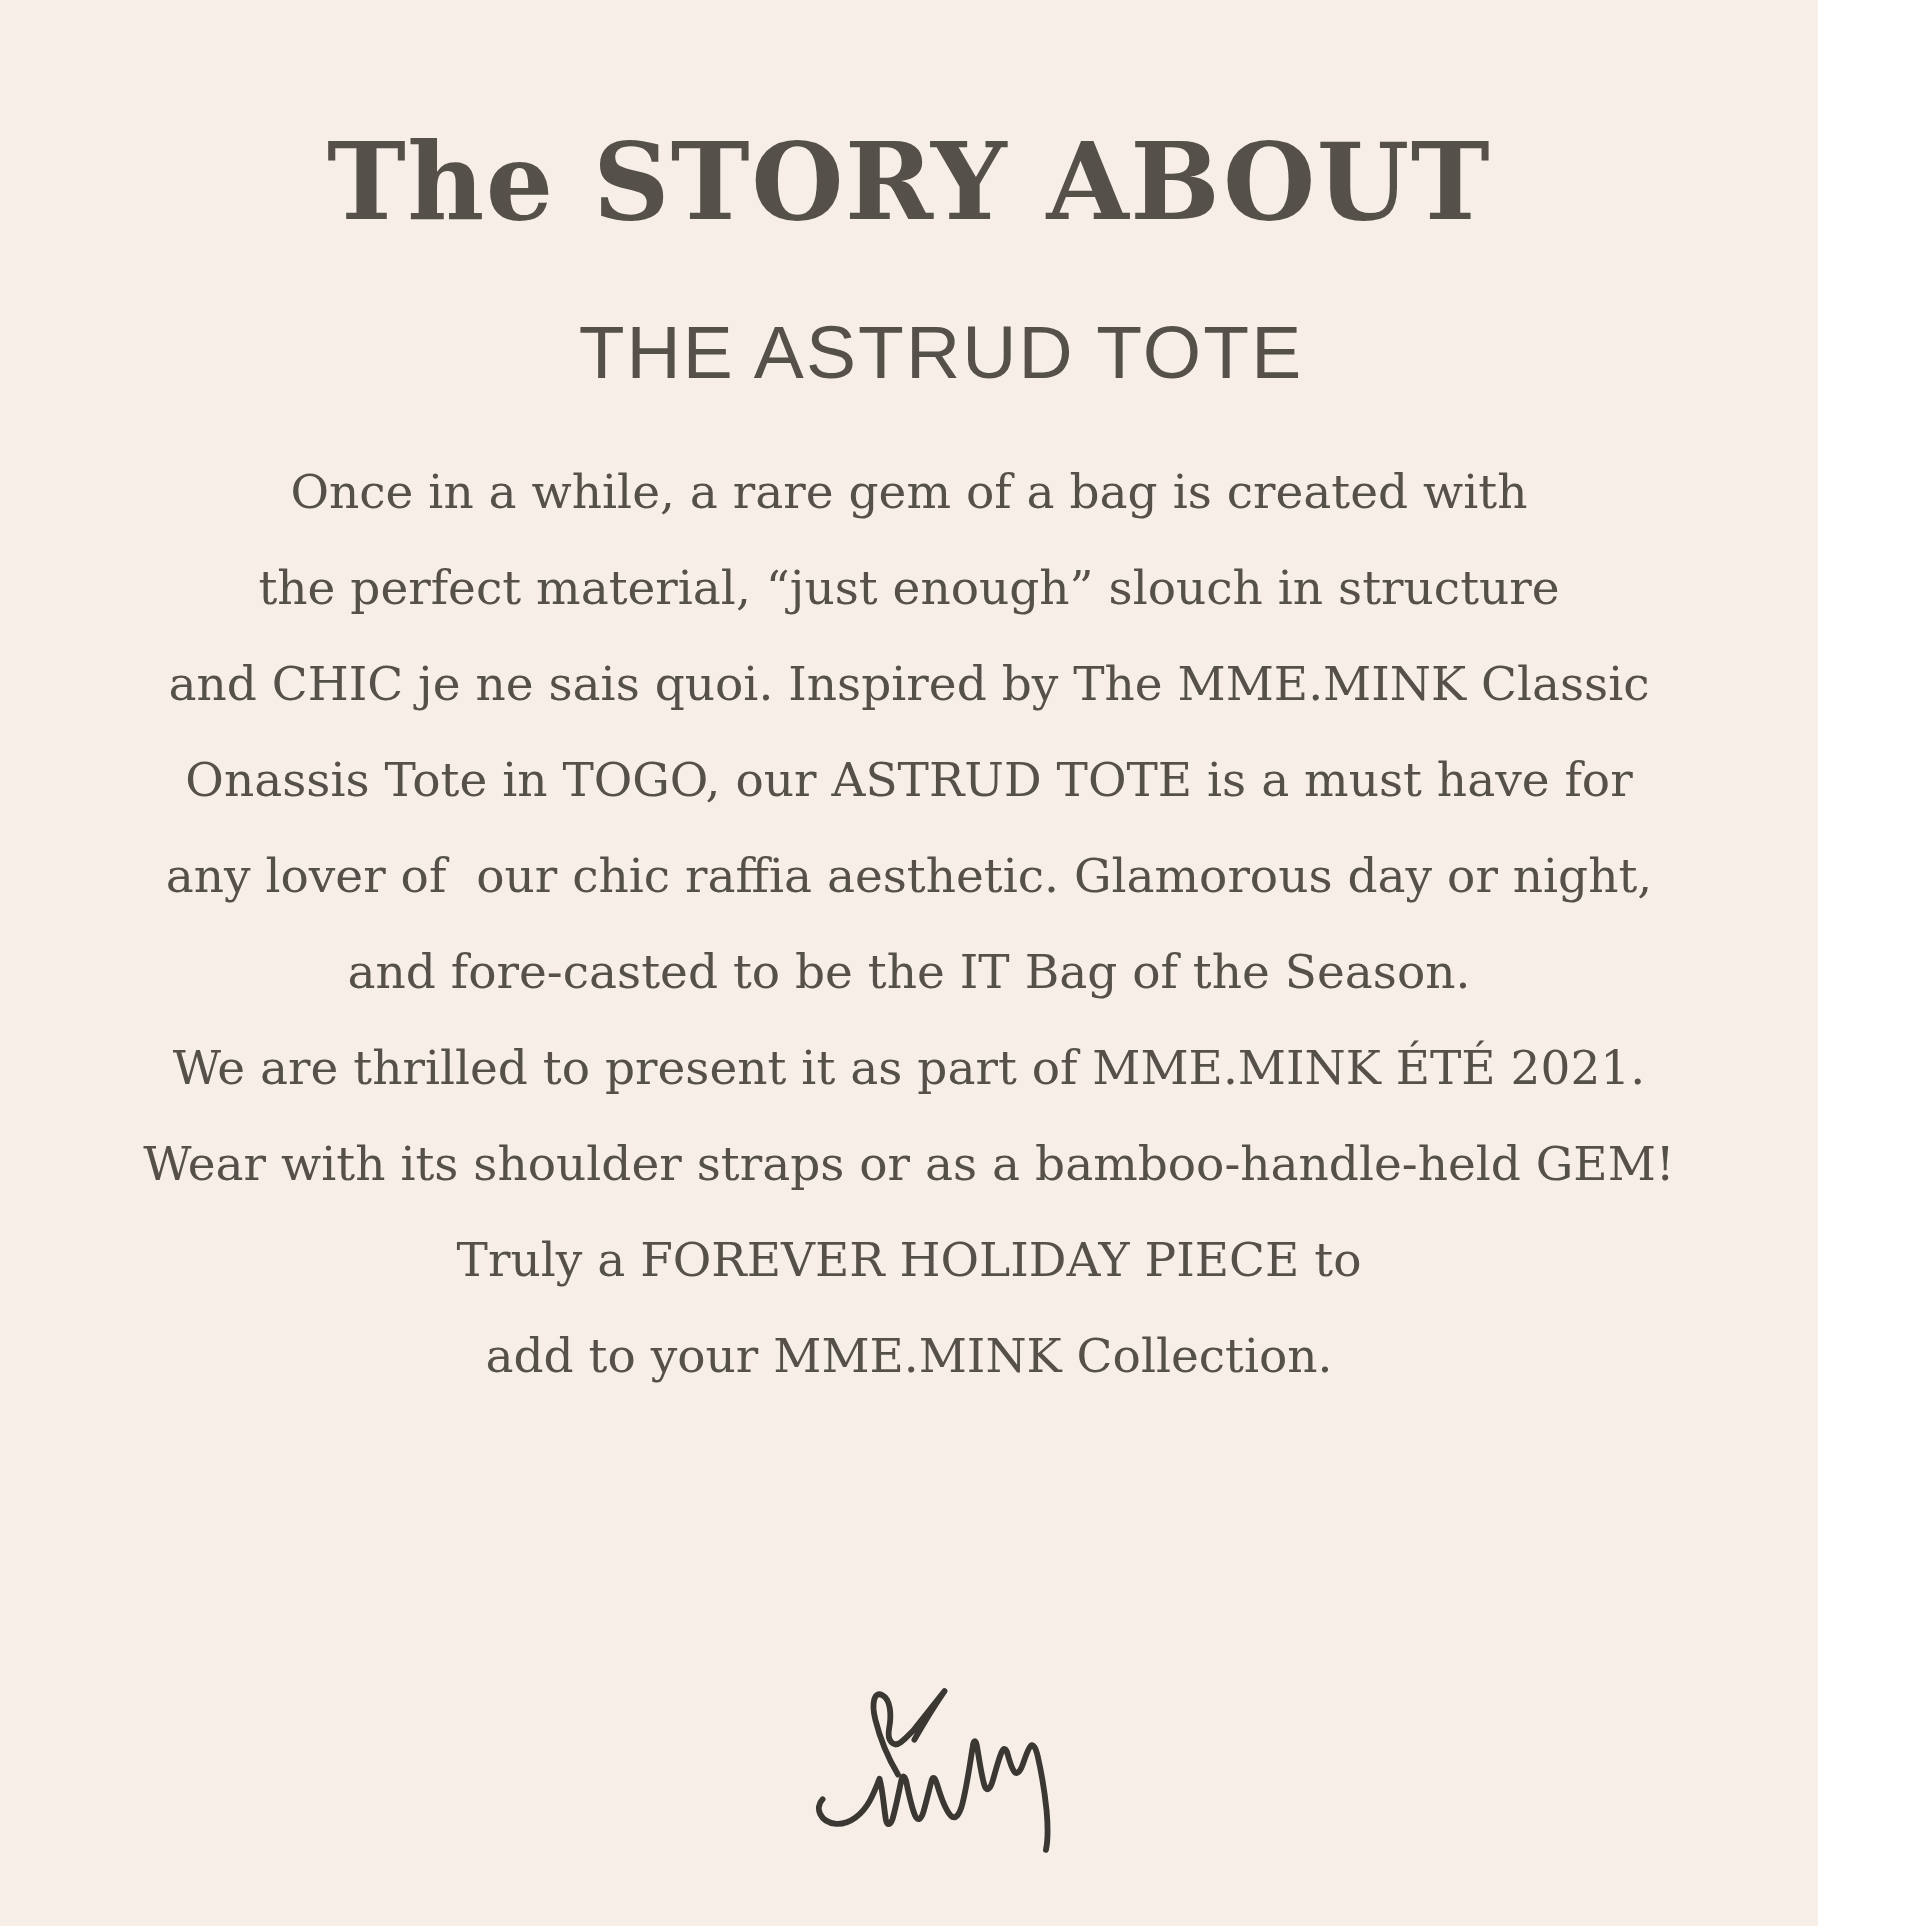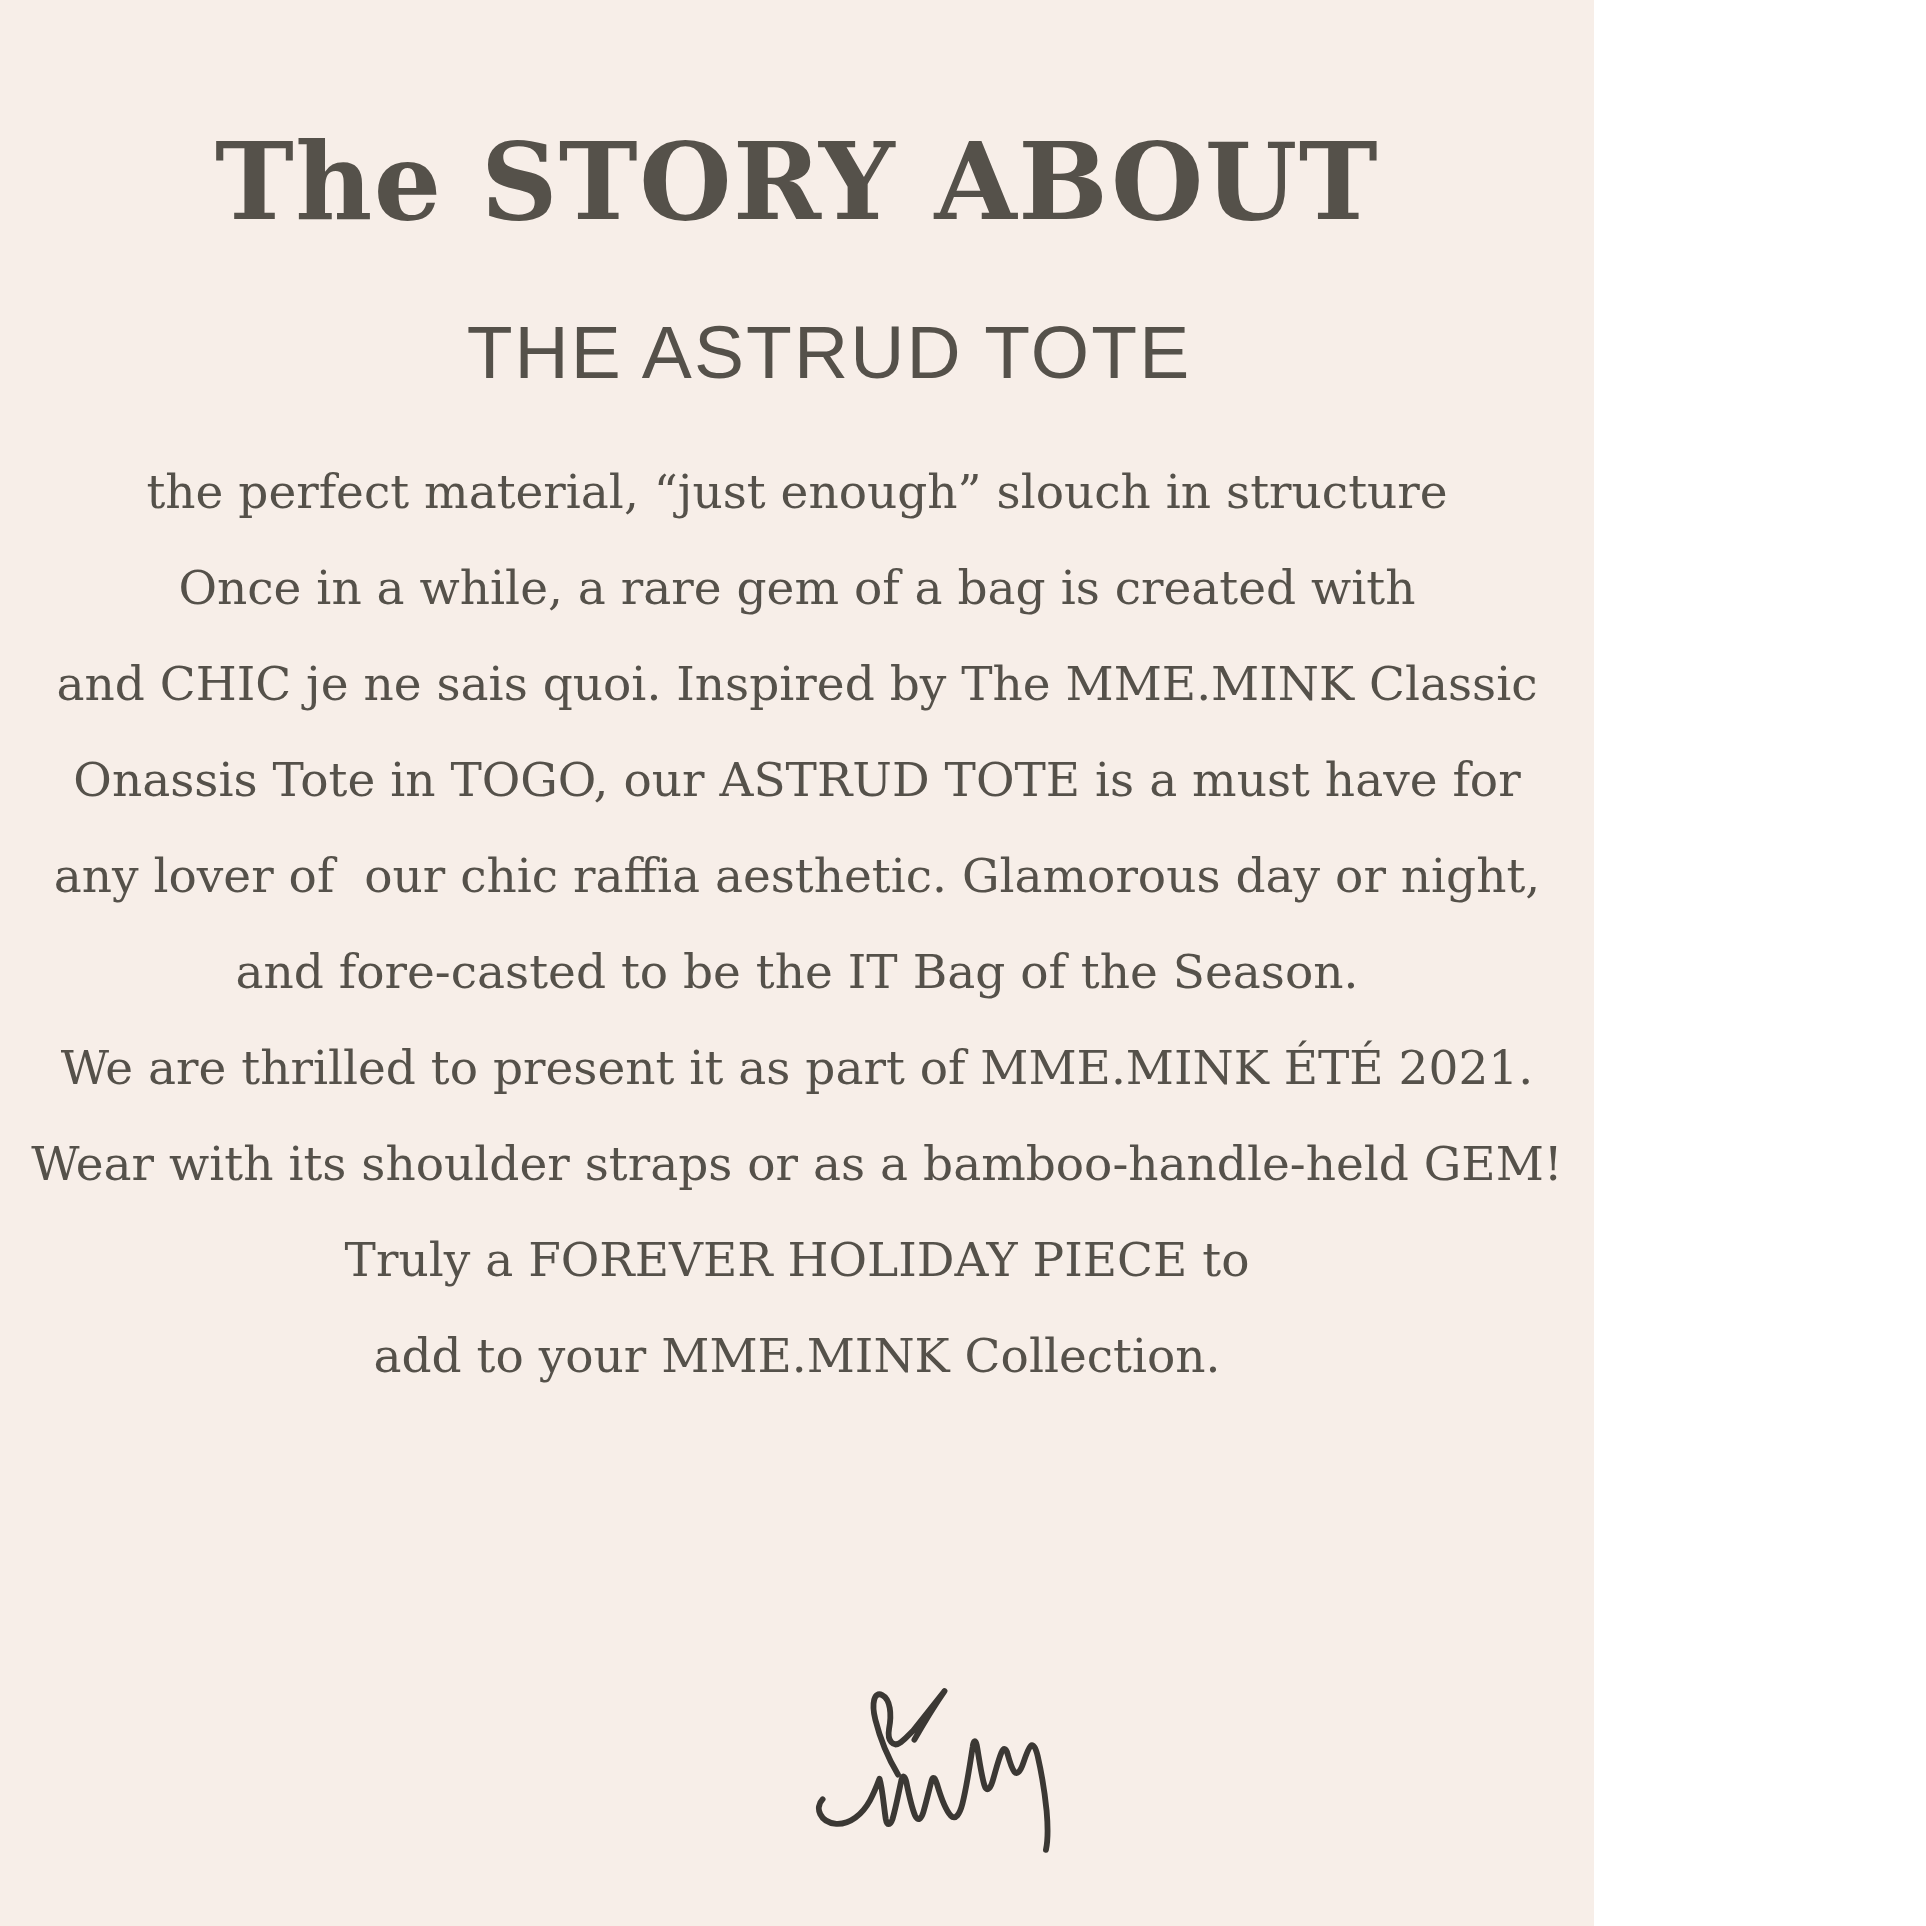--- a/index.html
+++ b/index.html
@@ -3,21 +3,21 @@
 <meta charset="utf-8">
 <style>
   :root {
     --bg: #f7eee8;
     --text: #55514a;
     --sig: #3b3834;
   }
   html, body { margin: 0; padding: 0; }
   .page {
     position: relative;
-    width: 1594px;
+    width: 1818px;
     height: 1926px;
     background: var(--bg);
     overflow: hidden;
     color: var(--text);
   }
   .title {
     position: absolute;
     top: 129px;
     left: 0;
     width: 100%;
@@ -75,22 +75,22 @@
 </head>
 <body>
 
 <div class="page">
 
   <h1 class="title">The STORY ABOUT</h1>
 
   <h2 class="subtitle">THE ASTRUD TOTE</h2>
 
   <div class="story">
+    <p>Once in a while, a rare gem of a bag is created with</p>
     <p>the perfect material, “just enough” slouch in structure</p>
-    <p>Once in a while, a rare gem of a bag is created with</p>
     <p>and CHIC je ne sais quoi. Inspired by The MME.MINK Classic</p>
     <p>Onassis Tote in TOGO, our ASTRUD TOTE is a must have for</p>
     <p>any lover of  our chic raffia aesthetic. Glamorous day or night,</p>
     <p>and fore-casted to be the IT Bag of the Season.</p>
     <p>We are thrilled to present it as part of MME.MINK ÉTÉ 2021.</p>
     <p>Wear with its shoulder straps or as a bamboo-handle-held GEM!</p>
     <p>Truly a FOREVER HOLIDAY PIECE to</p>
     <p>add to your MME.MINK Collection.</p>
   </div>
 

